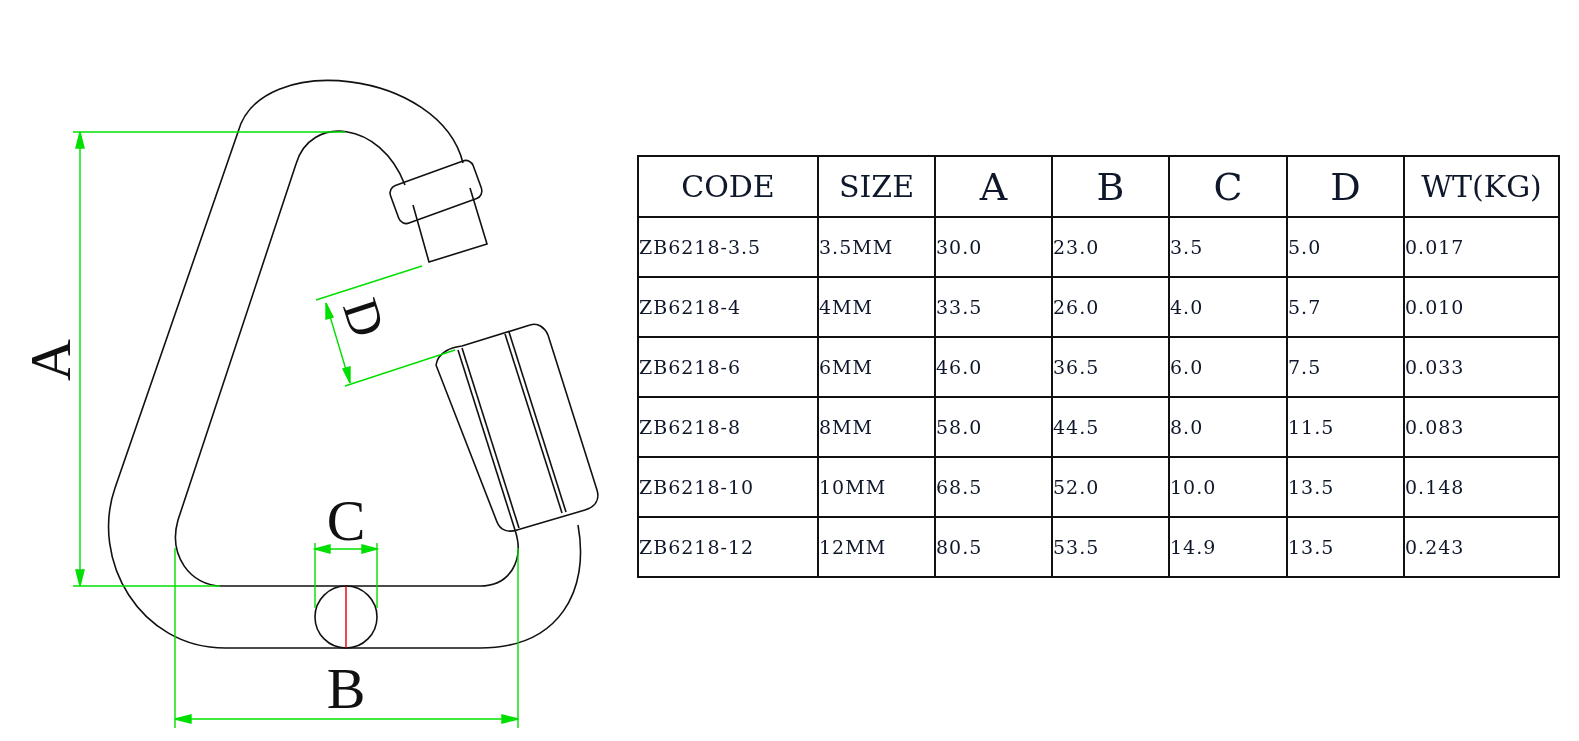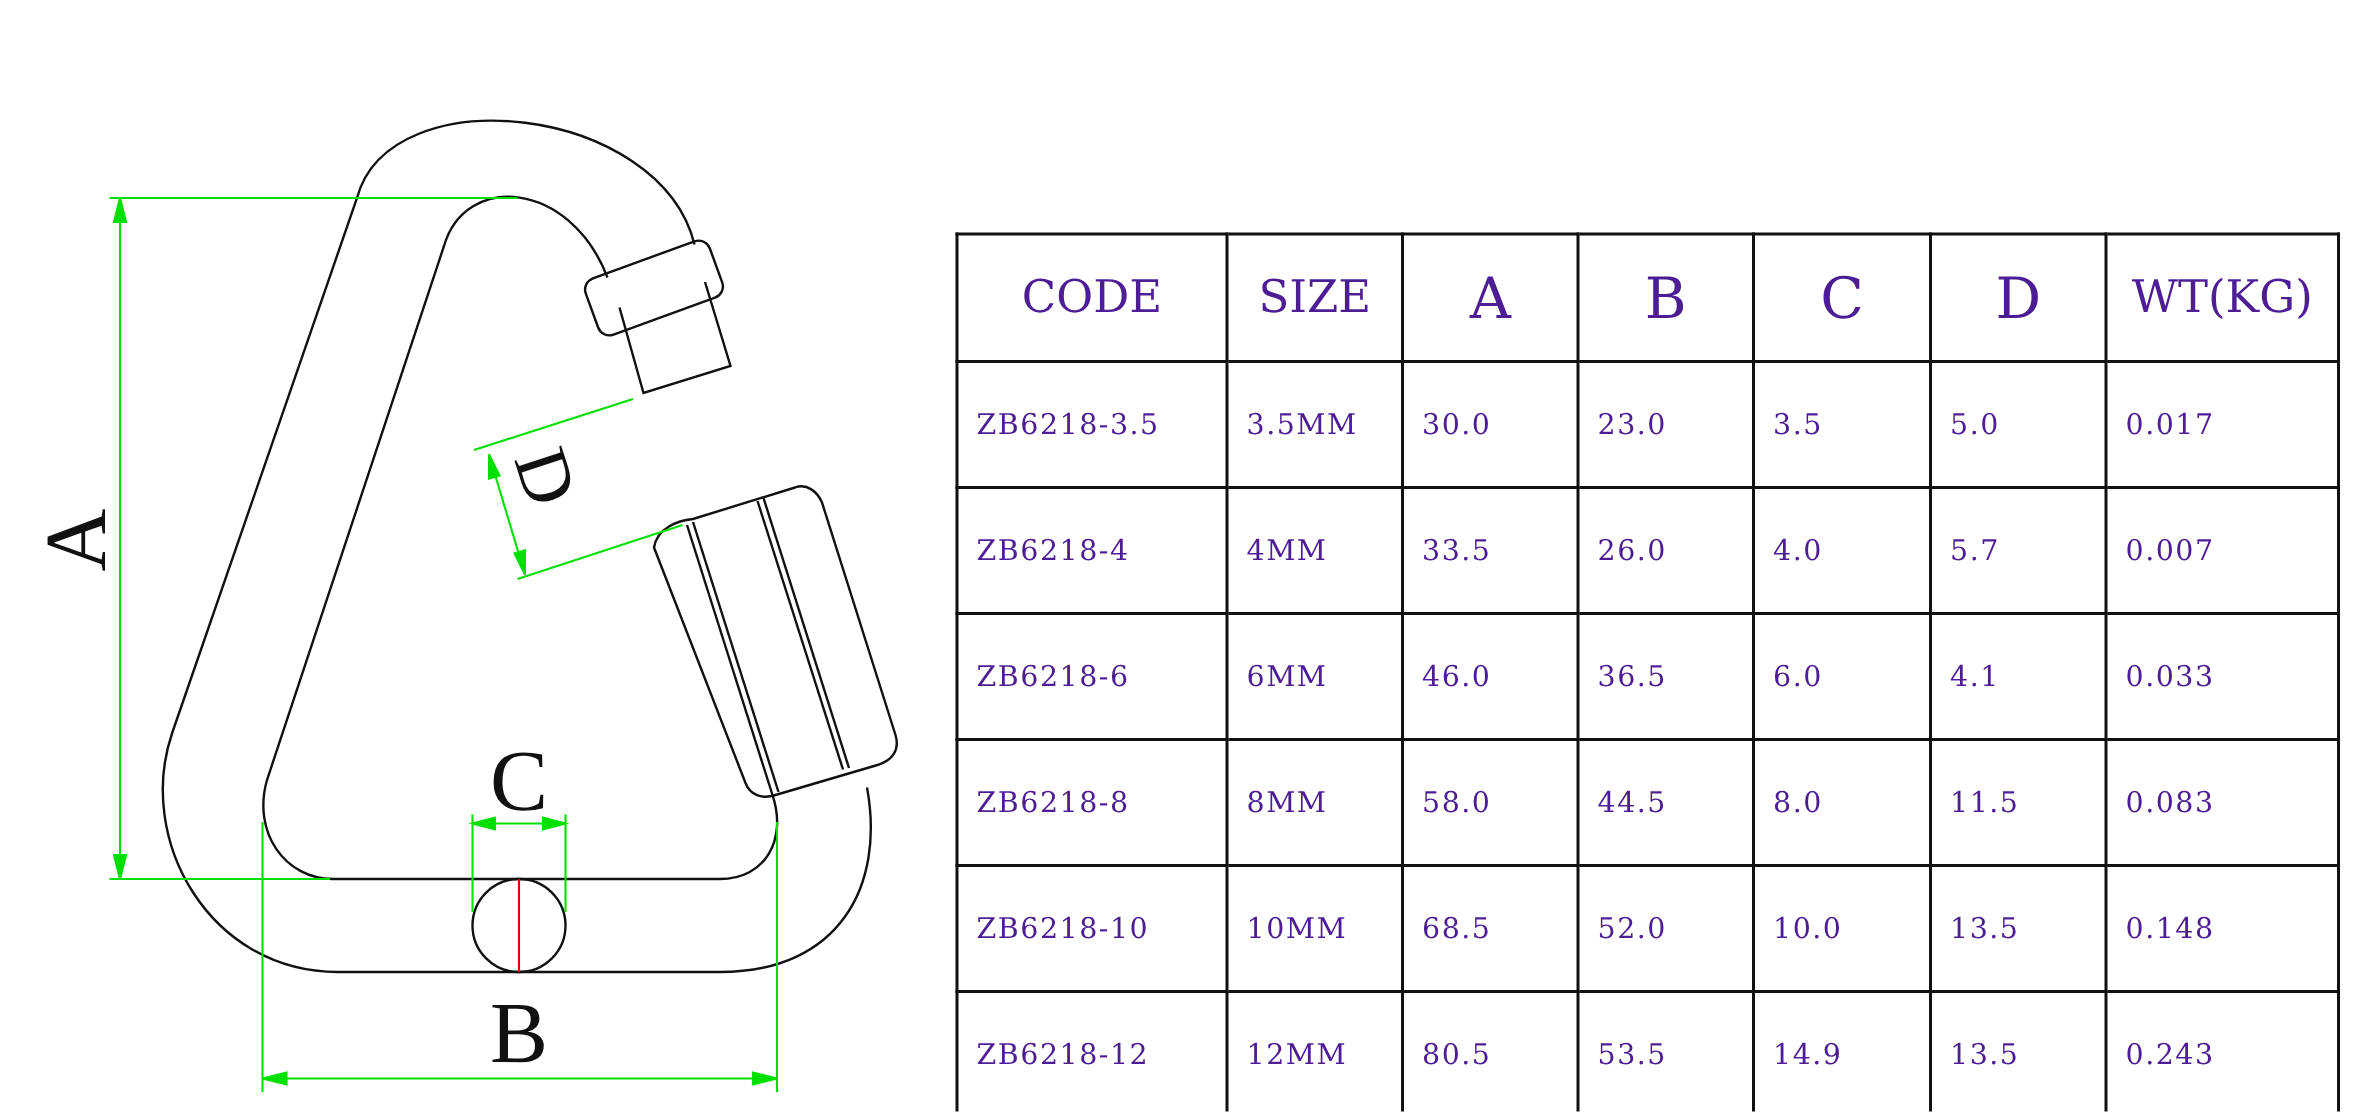--- a/index.html
+++ b/index.html
@@ -5,21 +5,21 @@
   html, body { margin: 0; padding: 0; background: #ffffff; }
   body { width: 1579px; height: 741px; position: relative; overflow: hidden; font-family: "DejaVu Serif", "Liberation Serif", serif; }
   #drawing { position: absolute; left: 0; top: 0; width: 620px; height: 741px; }
   #spec-table {
     position: absolute; left: 637px; top: 155px;
     border-collapse: collapse; table-layout: fixed;
   }
   #spec-table td, #spec-table th {
     border: 2px solid #111;
     vertical-align: middle;
-    padding: 12px; color: #4c1d95; font-weight: normal;
+    padding: 0; color: #0f172a; font-weight: normal;
     font-family: "DejaVu Serif", "Liberation Serif", serif;
   }
   #spec-table th { height: 59px; font-size: 38px; }
   #spec-table th.small { font-size: 30px; }
   #spec-table td { height: 58px; font-size: 19px; letter-spacing: 1px; }
   .lbl { font-family: "Liberation Serif", "DejaVu Serif", serif; fill: #111; }
 </style>
 </head>
 <body>
 
@@ -111,29 +111,29 @@
       <td>5.0</td>
       <td>0.017</td>
     </tr>
     <tr>
       <td>ZB6218-4</td>
       <td>4MM</td>
       <td>33.5</td>
       <td>26.0</td>
       <td>4.0</td>
       <td>5.7</td>
-      <td>0.007</td>
+      <td>0.010</td>
     </tr>
     <tr>
       <td>ZB6218-6</td>
       <td>6MM</td>
       <td>46.0</td>
       <td>36.5</td>
       <td>6.0</td>
-      <td>4.1</td>
+      <td>7.5</td>
       <td>0.033</td>
     </tr>
     <tr>
       <td>ZB6218-8</td>
       <td>8MM</td>
       <td>58.0</td>
       <td>44.5</td>
       <td>8.0</td>
       <td>11.5</td>
       <td>0.083</td>

